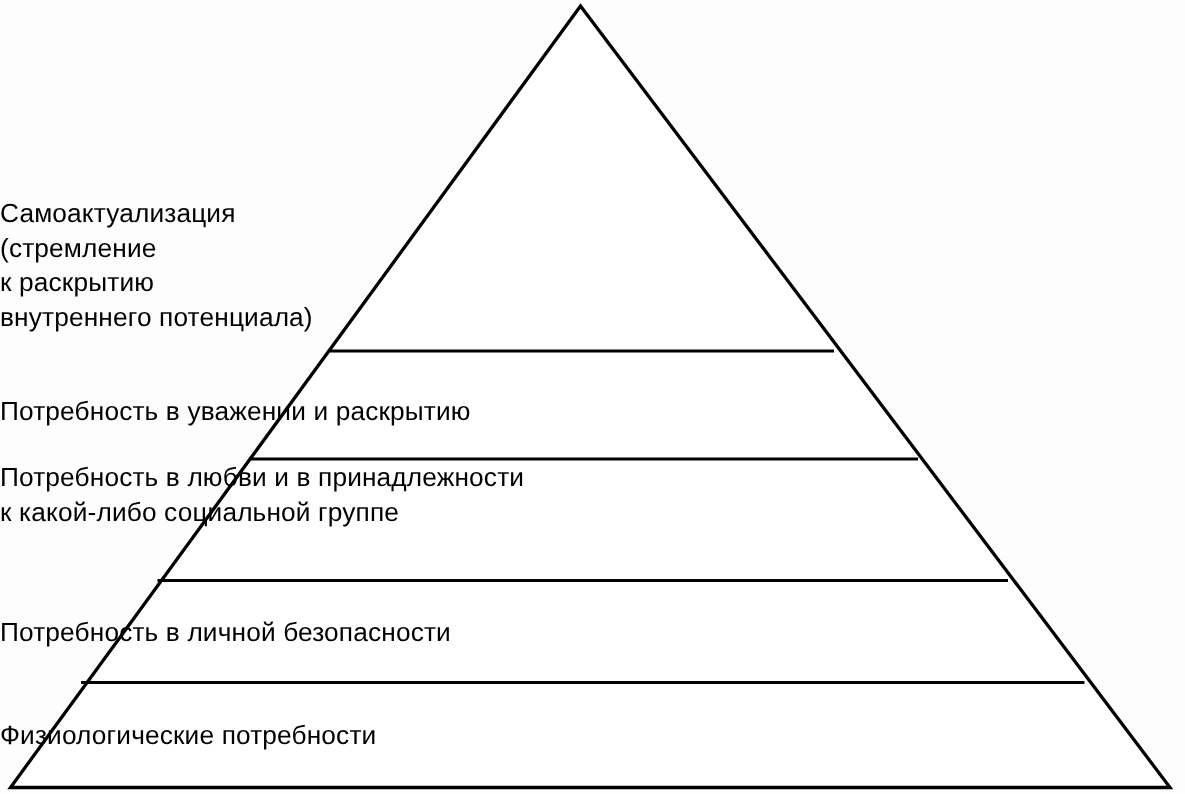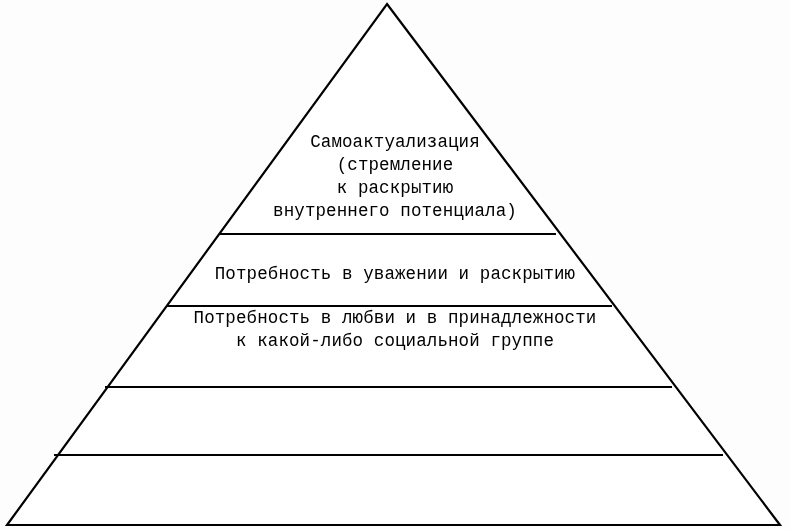--- a/index.html
+++ b/index.html
@@ -24,23 +24,22 @@
     position: absolute;
     top: 0;
     left: 0;
     width: 790px;
     height: 529px;
   }
   .tier-label {
     position: absolute;
     left: 0;
     width: 790px;
-    text-align: center;
     color: #000000;
-    font-family: Liberation Mono, monospace;
+    font-family: Liberation Sans, sans-serif;
     font-size: 17.5px;
     line-height: 23px;
     letter-spacing: 0.1px;
     white-space: pre-line;
     pointer-events: none;
   }
   
   #tier-label-0 { top: 131px; }
   
   #tier-label-1 { top: 263px; }
@@ -69,15 +68,17 @@
   <div class="tier-label" id="tier-label-0">Самоактуализация
 (стремление
 к раскрытию
 внутреннего потенциала)</div>
 
   <div class="tier-label" id="tier-label-1">Потребность в уважении и раскрытию</div>
 
   <div class="tier-label" id="tier-label-2">Потребность в любви и в принадлежности
 к какой-либо социальной группе</div>
 
+  <div class="tier-label" id="tier-label-3">Потребность в личной безопасности</div>
 
+  <div class="tier-label" id="tier-label-4">Физиологические потребности</div>
 
 </div>
 
 </body></html>

